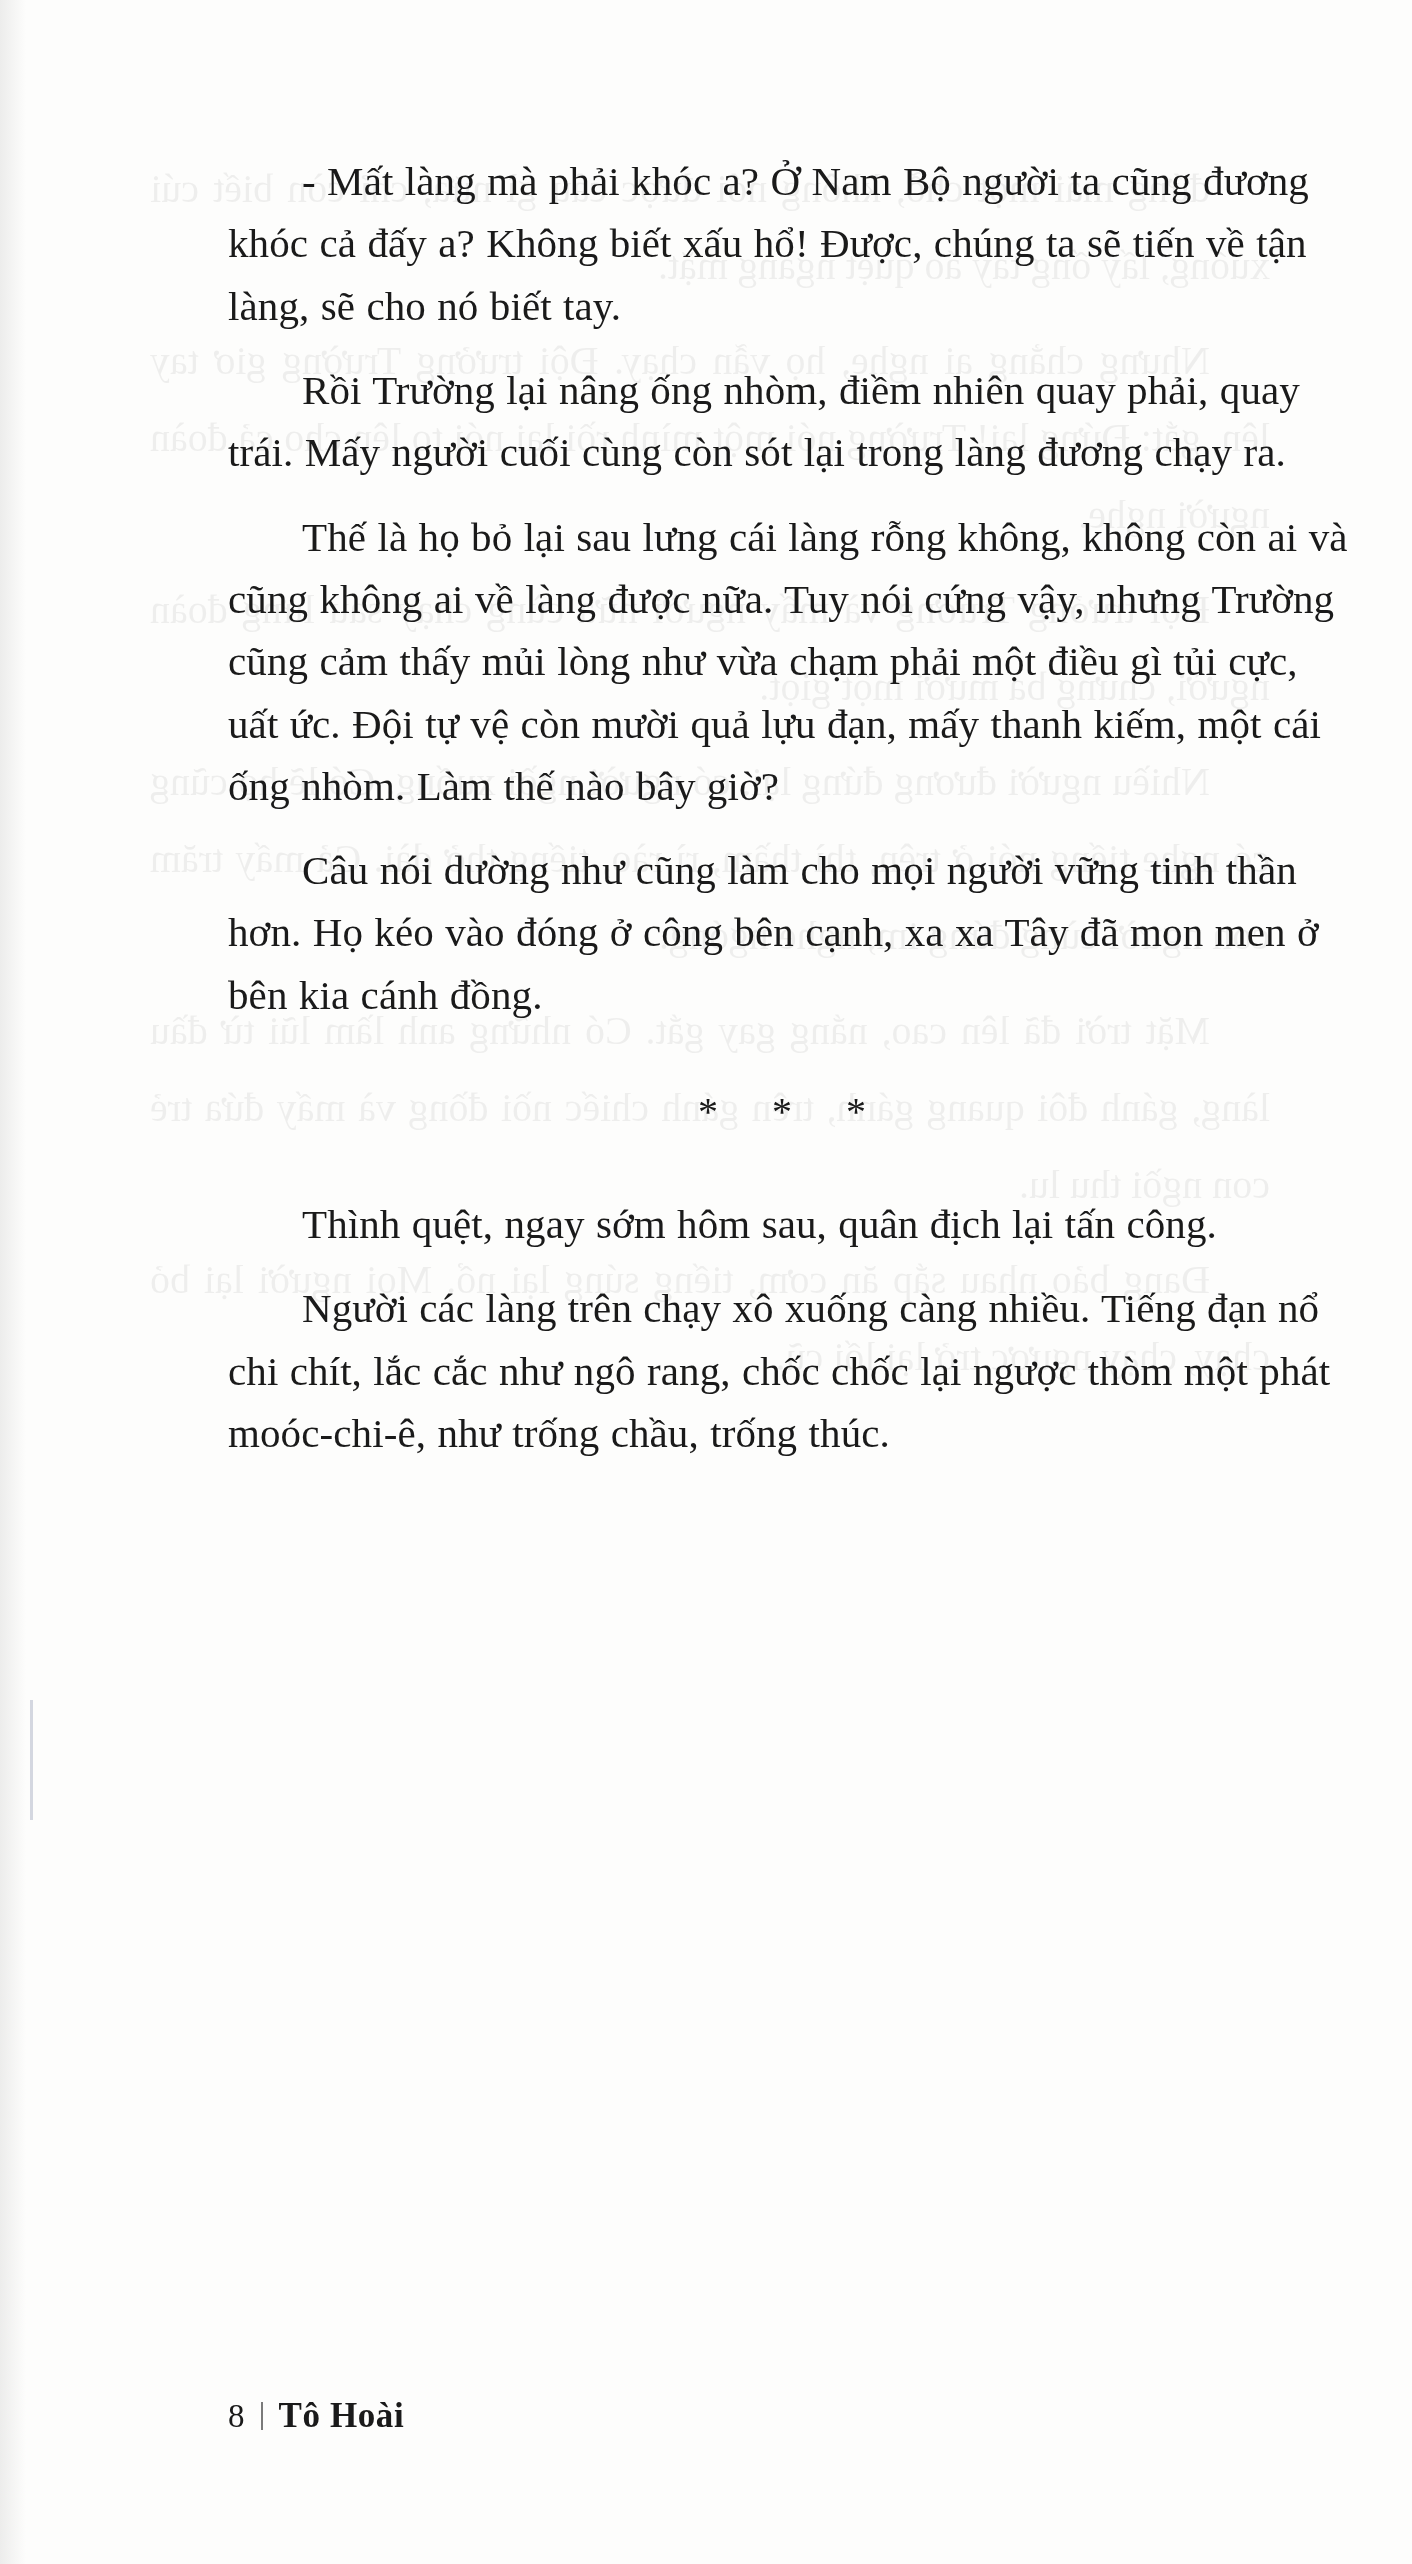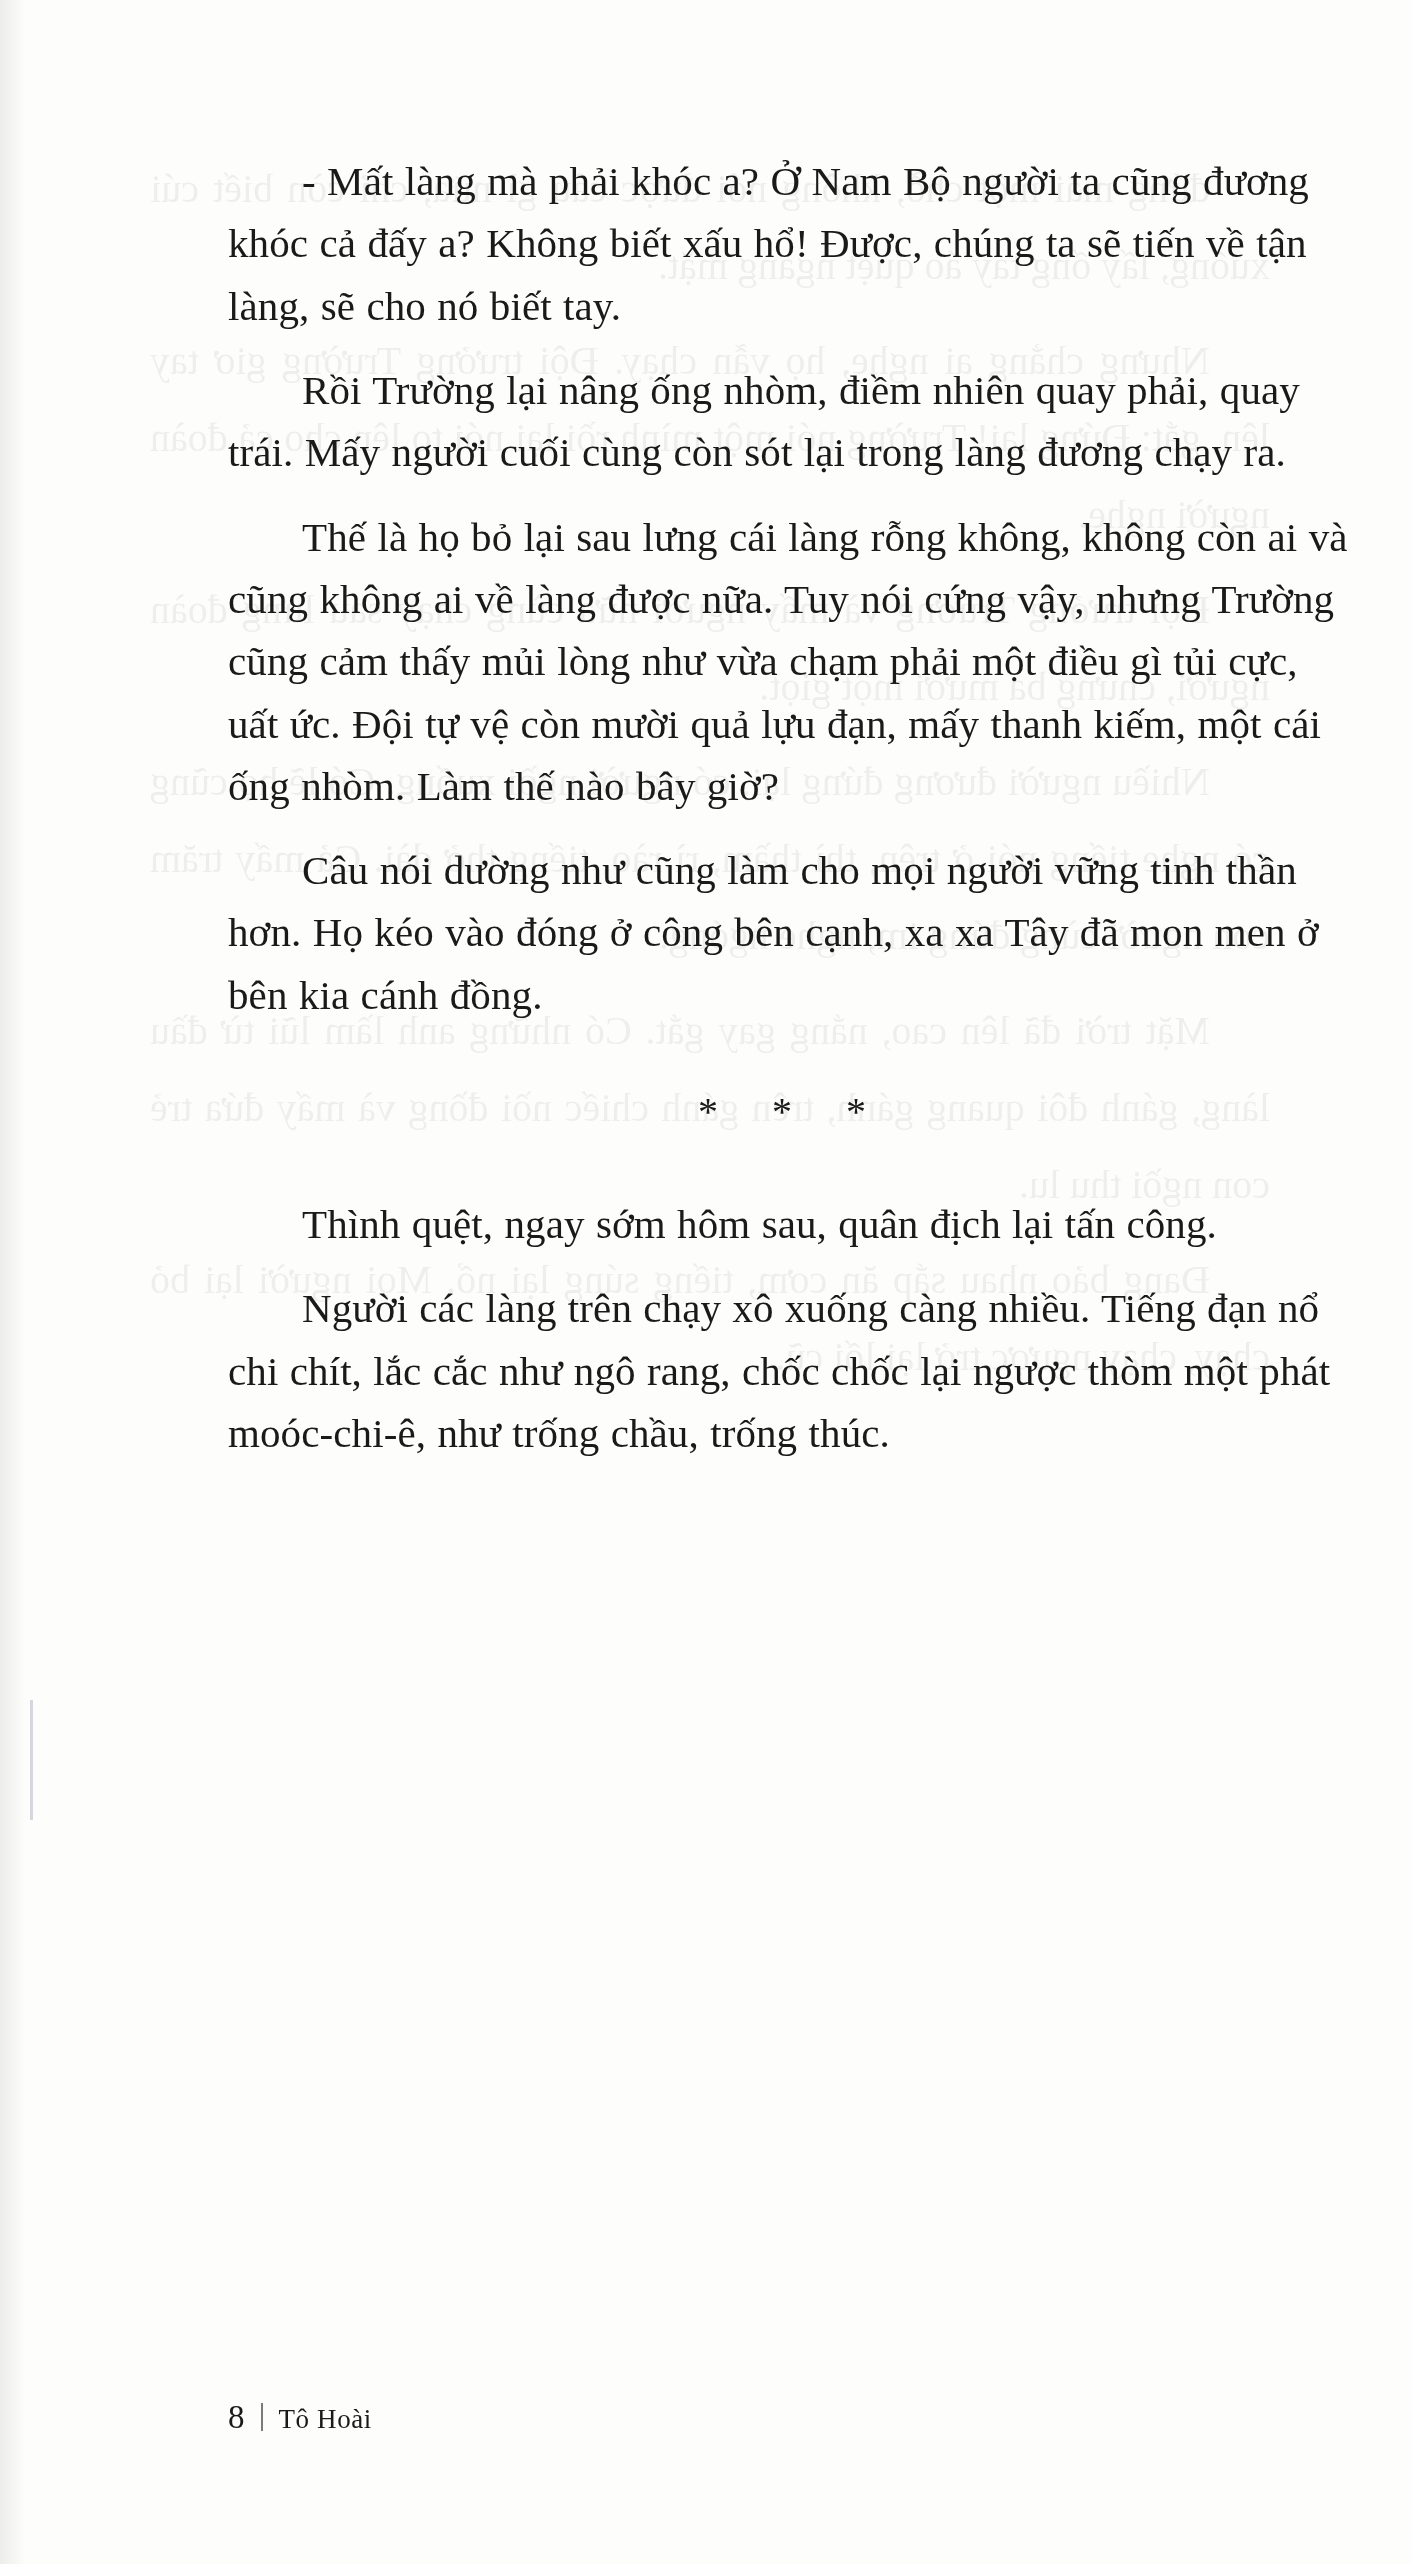--- a/index.html
+++ b/index.html
@@ -86,23 +86,24 @@
   }
   .folio-rule {
     display: inline-block;
     width: 2px;
     height: 28px;
     background: #7a7a7a;
     position: relative;
     top: 3px;
   }
   .running-head {
-    font-size: 27px;
+    font-size: 35px;
     letter-spacing: 0.6px;
     color: #1a1a1a;
+    font-weight: bold;
   }
 
   
   .gutter {
     position: absolute;
     left: 0;
     top: 0;
     width: 26px;
     height: 100%;
     background: linear-gradient(to right, rgba(150,150,150,0.16), rgba(255,255,255,0));

